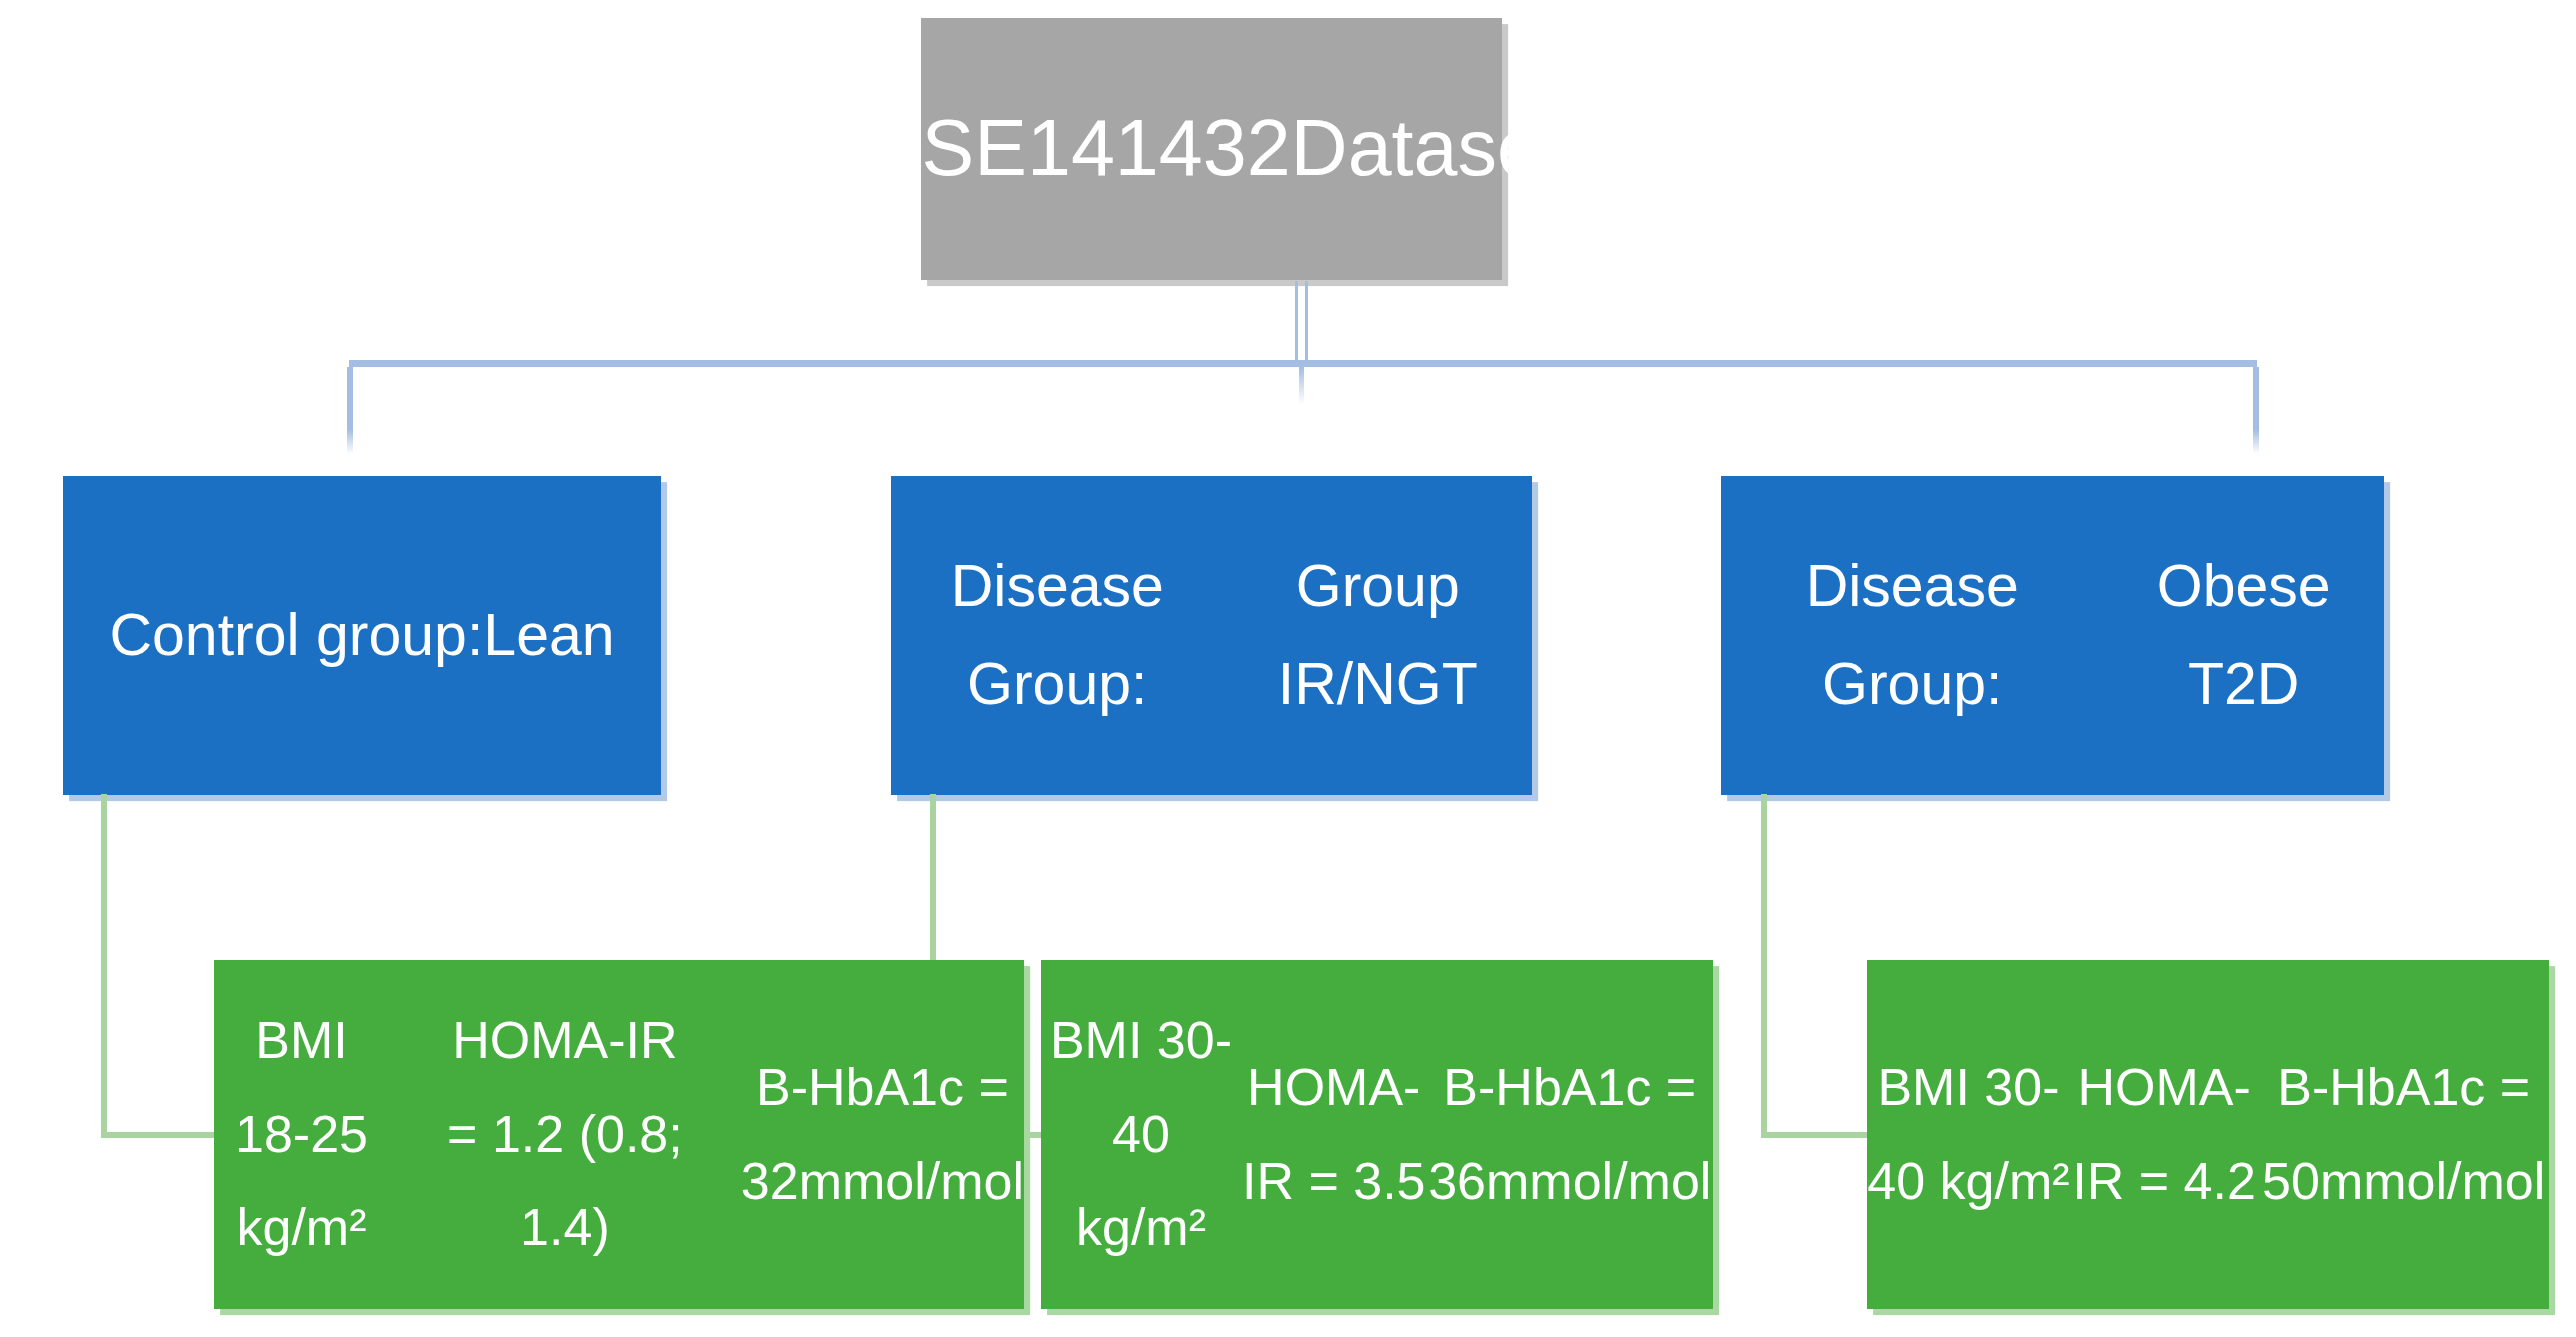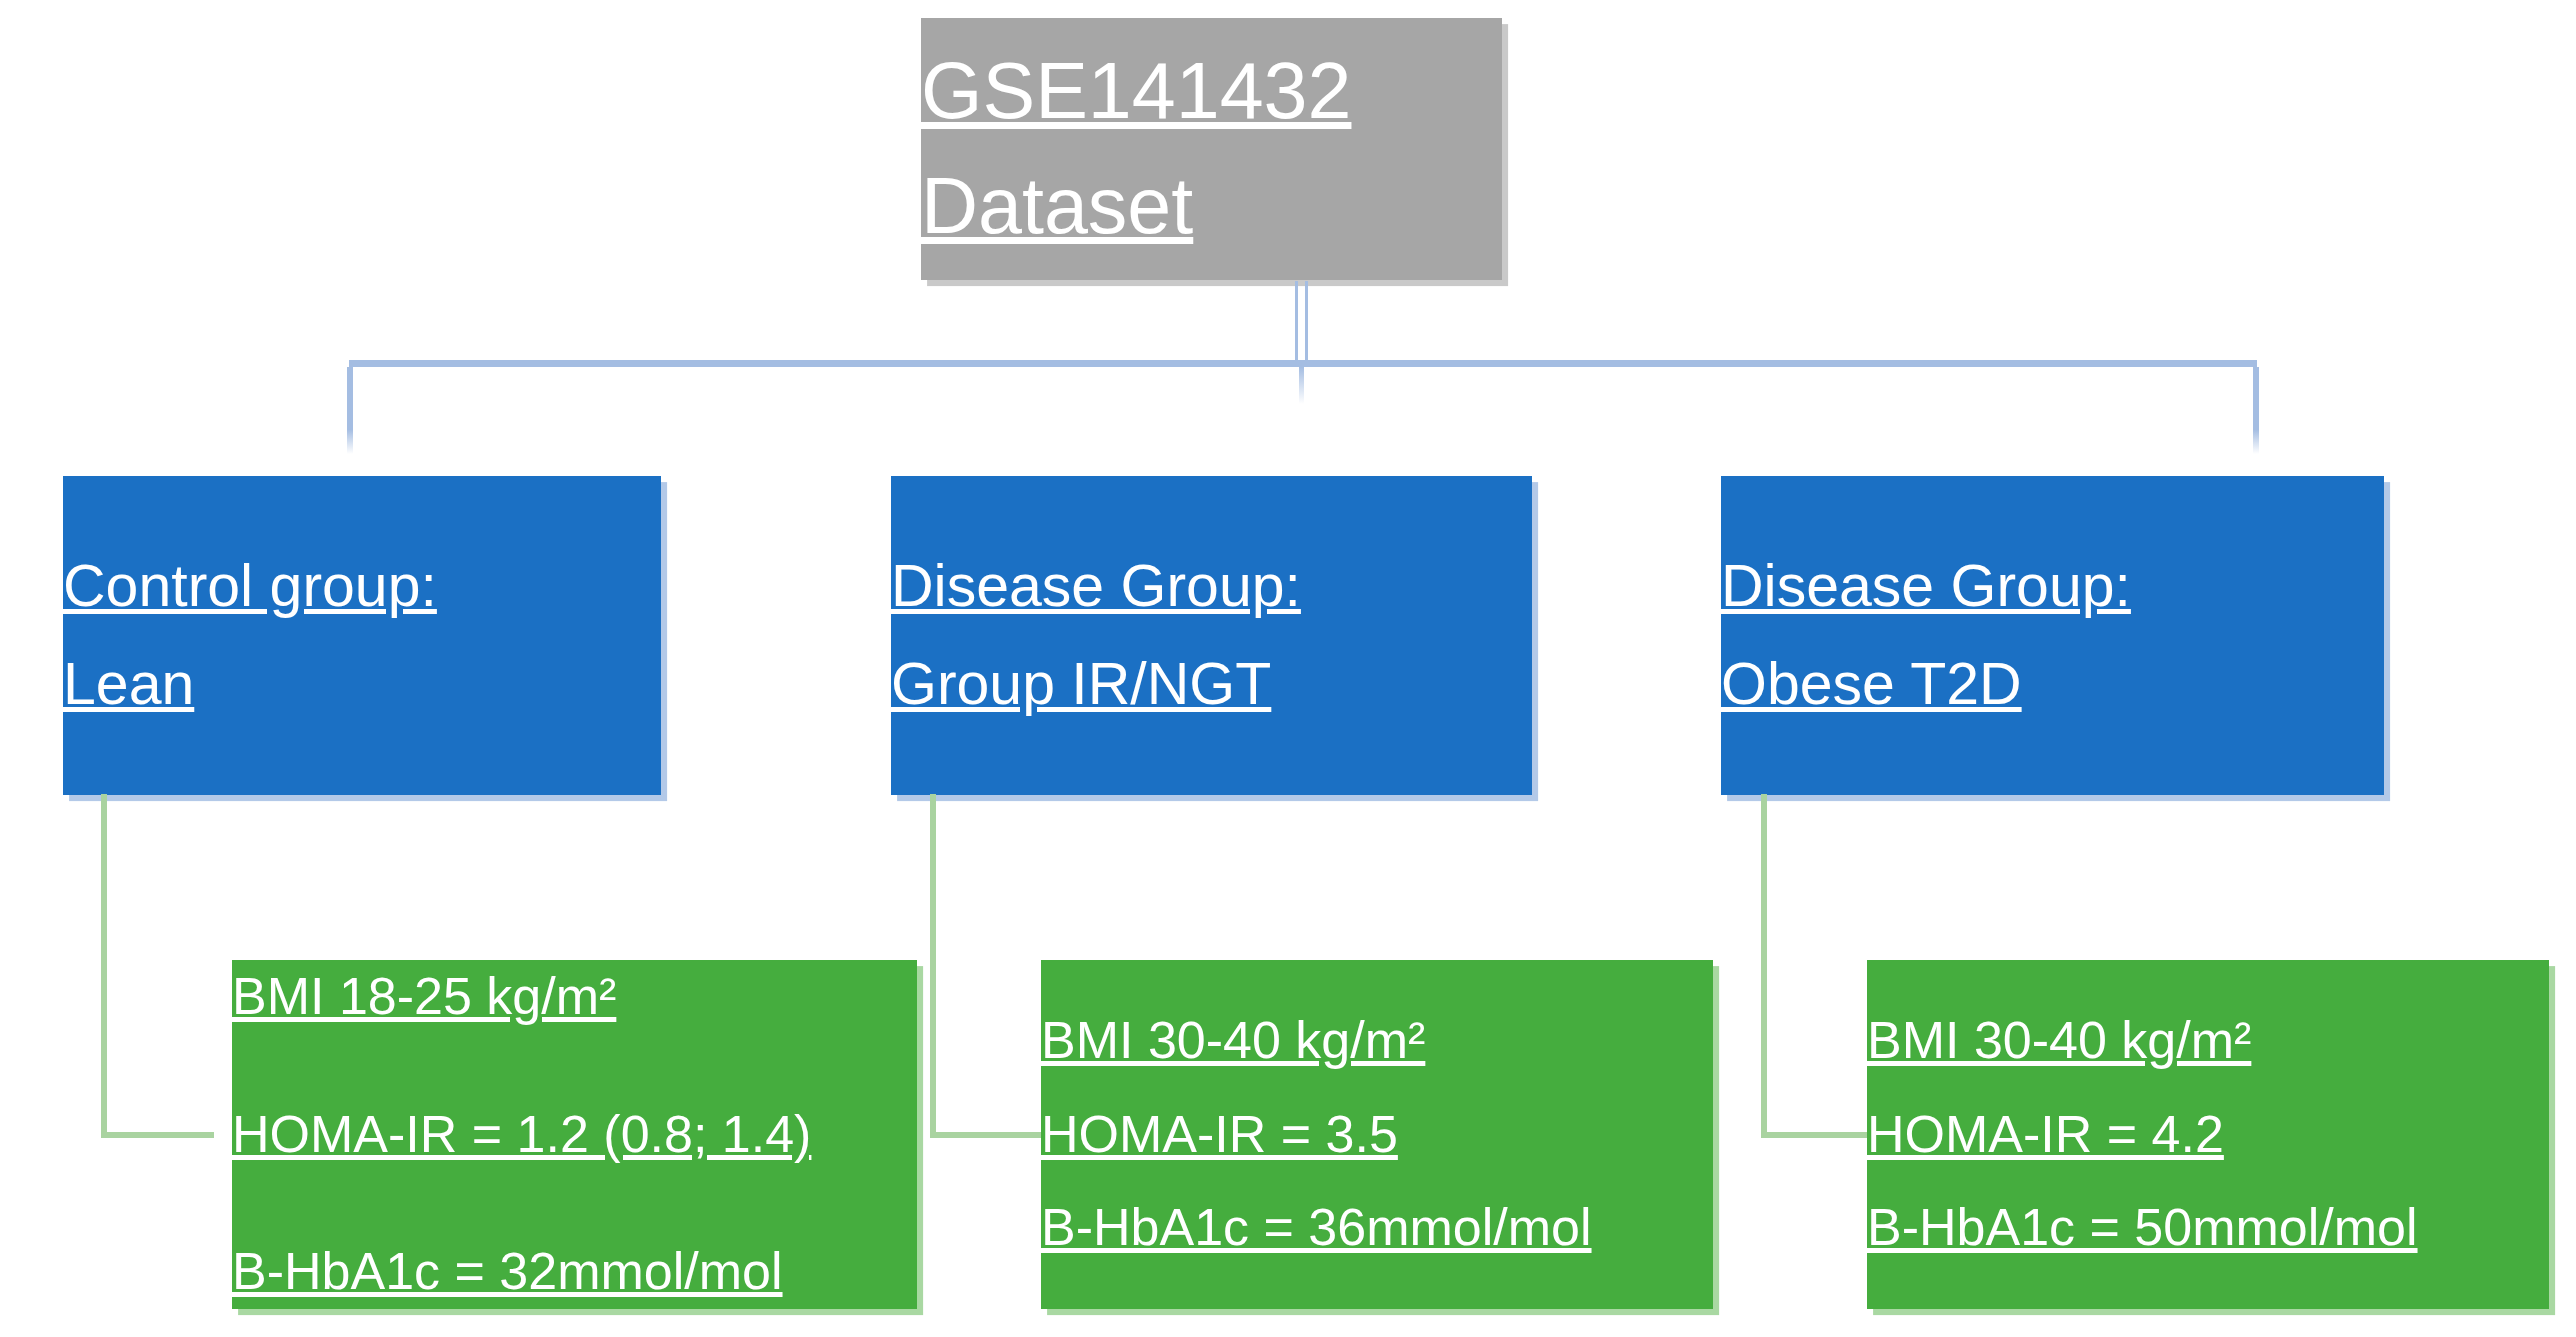--- a/index.html
+++ b/index.html
@@ -9,35 +9,35 @@
     --green:#45AD3E; --green-sh:#A9D8A2;
     --tree:#A4BDE2;
     --gconn:#A9D3A0;
     --txt:#FFFFFF;
   }
   *{box-sizing:border-box;}
   html,body{margin:0;padding:0;background:var(--bg);}
   body{font-family:"Liberation Sans", sans-serif;}
   .canvas{position:relative;width:2576px;height:1338px;background:var(--bg);overflow:hidden;}
 
-  .box{position:absolute;display:flex;flex-direction:column;align-items:flex-start;justify-content:center;
-       text-align:center;color:var(--txt);text-decoration:underline;}
+  .box{position:absolute;display:flex;flex-direction:row;align-items:center;justify-content:center;
+       text-align:center;color:var(--txt);}
 
   .dataset-box{left:921px;top:17.5px;width:581px;height:262px;background:var(--gray);
        box-shadow:6.1px 6.1px 0 var(--gray-sh);font-size:79px;line-height:1.45;}
 
   .group-box{top:476px;height:319px;background:var(--blue);
        box-shadow:6.1px 6.1px 0 var(--blue-sh);font-size:59px;line-height:1.65;margin-left:24px;}
   .group-box.g1{left:39px;width:598px;}
   .group-box.g2{left:867px;width:641px;}
   .group-box.g3{left:1697px;width:663px;}
 
   .criteria-box{top:960px;height:349px;background:var(--green);
        box-shadow:6.1px 6.1px 0 var(--green-sh);font-size:52px;line-height:1.8;}
-  .criteria-box.c1{left:232px;width:685px;gap:44px;}
+  .criteria-box.c1{left:214px;width:810px;gap:44px;}
   .criteria-box.c2{left:1041px;width:672px;}
   .criteria-box.c3{left:1867px;width:682px;}
 
   .line{position:absolute;}
   
   .stem-double{left:1295px;top:281px;width:13px;height:79px;
        border-left:3.5px solid var(--tree);border-right:3.5px solid var(--tree);}
   
   .rail{left:349px;top:360px;width:1908px;height:7px;background:var(--tree);}
   

